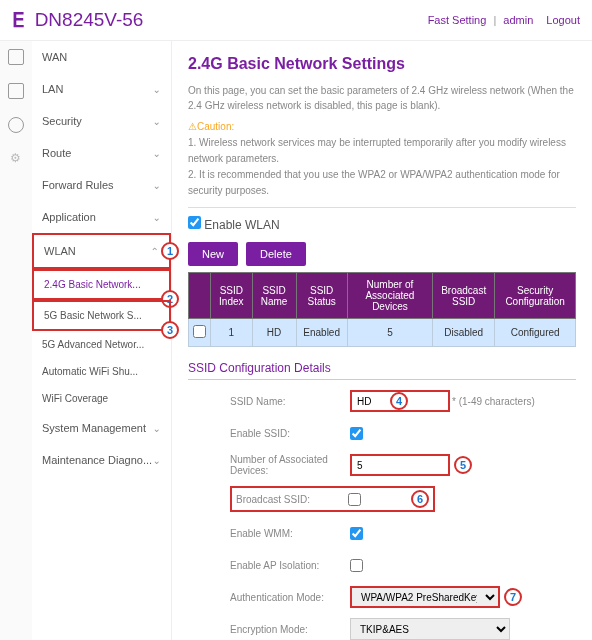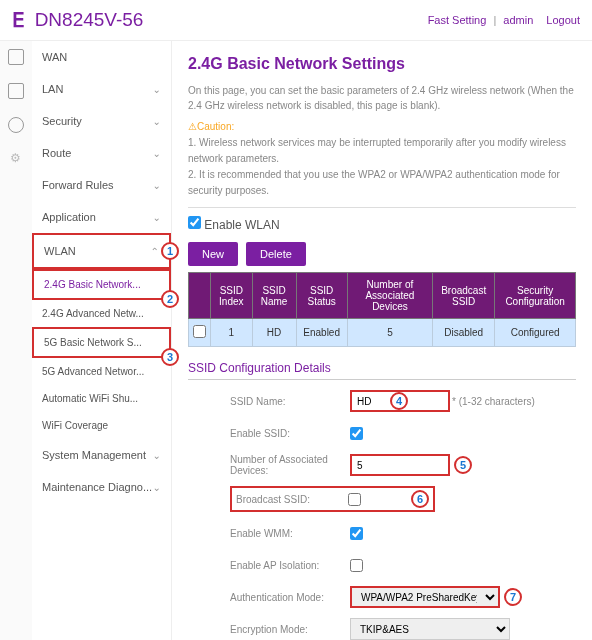--- a/index.html
+++ b/index.html
@@ -91,21 +91,20 @@
       </div>
     <div class="side-item top hi-red rel">
       <span>WLAN</span>
         <span class="chev">⌃</span>
       <span class="badge">1</span>
     </div>
     <div class="side-sub hi-red rel" style="color:#7b1fa2">
       <span>2.4G Basic Network...</span>
       <span class="badge">2</span>
     </div>
-    <div class="side-sub">2.4G Advanced Netw...</div>
     <div class="side-sub hi-red rel">
       <span>5G Basic Network S...</span>
       <span class="badge">3</span>
     </div>
     <div class="side-sub">5G Advanced Networ...</div>
     <div class="side-sub">Automatic WiFi Shu...</div>
     <div class="side-sub">WiFi Coverage</div>
     <div class="side-item top">
         <span>System Management</span>
         <span class="chev">⌄</span>
@@ -154,21 +153,21 @@
       </tr>
     </tbody>
       </table>
 
     <div class="section-title">SSID Configuration Details</div>
 
     <div class="frow">
       <label class="lab">SSID Name:</label>
       <input type="text" class="red-box" style="width: 100px;" value="HD">
       <span class="num-circle" style="margin-left:-60px">4</span>
-      <span class="hint" style="margin-left:44px">* (1-32 characters)</span>
+      <span class="hint" style="margin-left:44px">* (1-49 characters)</span>
     </div>
     <div class="frow">
       <label class="lab">Enable SSID:</label>
       <input type="checkbox" checked="" style="">
     </div>
     <div class="frow">
       <label class="lab">Number of Associated Devices:</label>
       <input type="text" class="red-box" style="width: 100px;" value="5">
       <span class="num-circle">5</span>
     </div>

